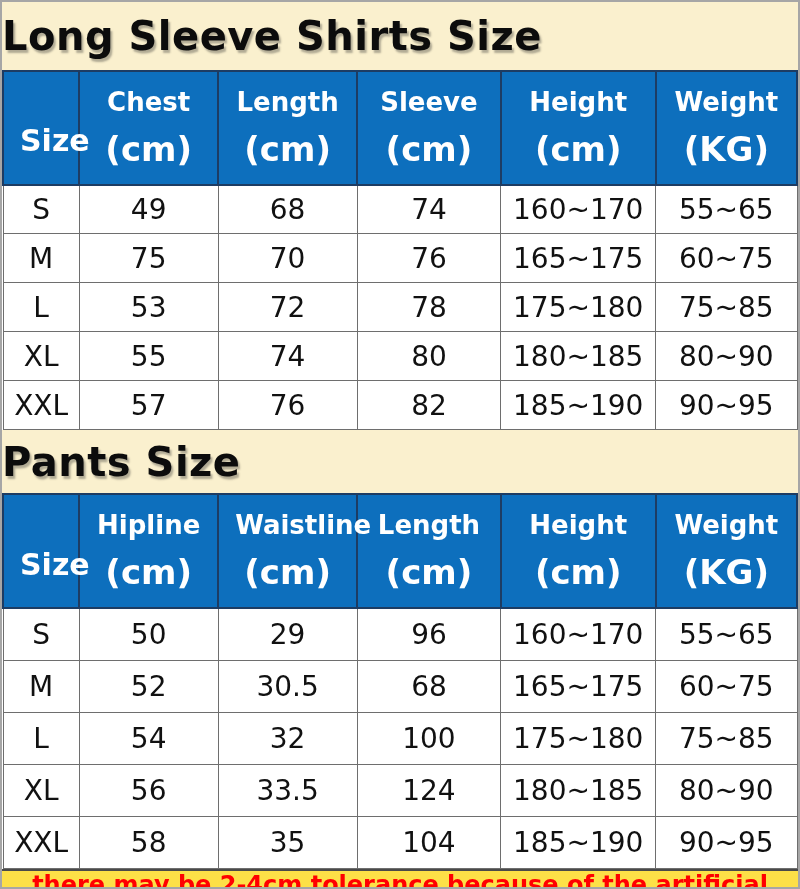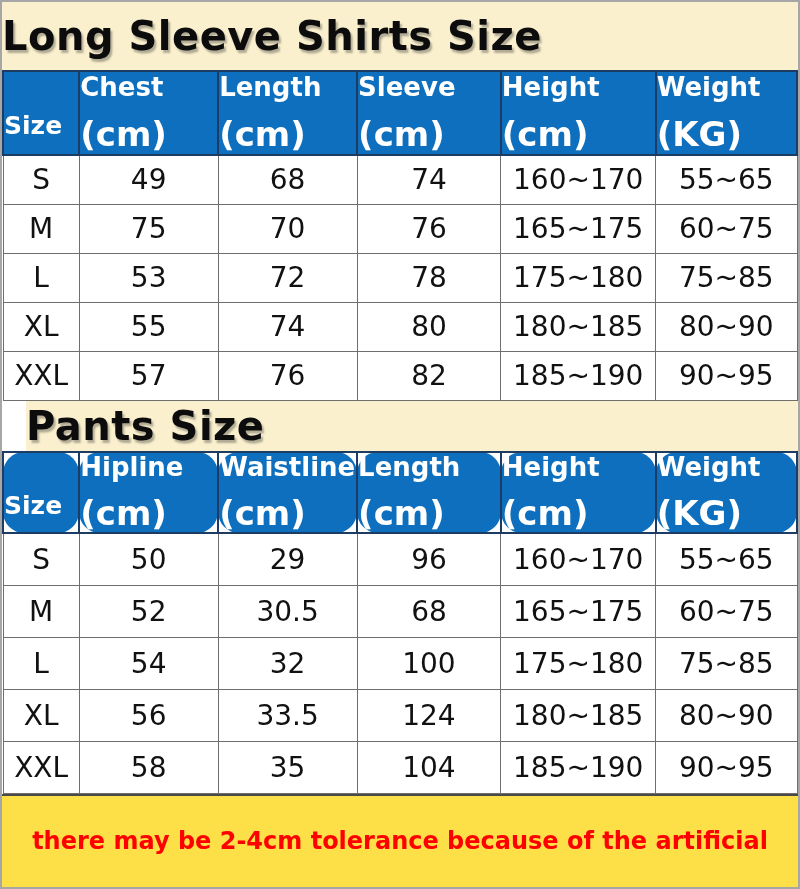--- a/index.html
+++ b/index.html
@@ -7,46 +7,46 @@
     width: 800px; height: 889px; box-sizing: border-box;
     border: 2px solid #a6a6a6; background: #ffffff;
     font-family: "DejaVu Sans", "Liberation Sans", sans-serif;
     display: flex; flex-direction: column; overflow: hidden;
   }
   .title-bar {
     background: #FAF0CE; display: flex; align-items: center; 
     flex: 0 0 auto; box-sizing: border-box;
   }
   .title-bar.shirts { height: 68px; }
-  .title-bar.pants  { height: 50px; margin-left: 24px; }
+  .title-bar.pants  { height: 63px; }
   .title-text {
     font-size: 40px; font-weight: bold; color: #0c0c0c; letter-spacing: 0.5px;
     text-shadow: 2px 3px 2px rgba(40,40,40,0.35);
     white-space: nowrap;
   }
   table.size-table {
     width: 100%; border-collapse: collapse; table-layout: fixed;
     flex: 0 0 auto;
   }
   table.size-table th:nth-child(1), table.size-table td:nth-child(1) { width: 9.6%; }
   table.size-table th:nth-child(2), table.size-table td:nth-child(2) { width: 17.5%; }
   table.size-table th:nth-child(3), table.size-table td:nth-child(3) { width: 17.5%; }
   table.size-table th:nth-child(4), table.size-table td:nth-child(4) { width: 18.1%; }
   table.size-table th:nth-child(5), table.size-table td:nth-child(5) { width: 19.5%; }
   table.size-table th:nth-child(6), table.size-table td:nth-child(6) { width: 17.8%; }
   table.size-table th {
     background: #0D6FBD; color: #ffffff; font-weight: bold;
-    border: 2px solid #1d3c63; text-align: left; vertical-align: middle;
-    padding: 0; box-sizing: border-box; margin-left: 6px;
+    border: 2px solid #1d3c63; text-align: center; vertical-align: middle;
+    padding: 16px; box-sizing: border-box; margin-left: 6px;
   }
   table.shirts th { height: 84px; }
-  table.pants  th { height: 76px; border-radius: 21px; }
+  table.pants  th { height: 76px; }
   .h-label { font-size: 26px; line-height: 1.1; }
   .h-unit  { font-size: 34px; line-height: 1.1; margin-top: 14px; }
-  th.no-unit .h-label { transform: translateY(13px); font-size: 25px; }
+  th.no-unit .h-label { transform: translateY(13px); font-size: 30px; }
   table.size-table td {
     background: #ffffff; color: #111111; text-align: center; vertical-align: middle;
     border: 1.5px solid #6e6e6e; font-size: 28px; padding: 0; box-sizing: border-box;
     white-space: nowrap;
   }
   table.shirts td { height: 49px; }
   table.pants  td { height: 52px; }
   .footer-note {
     flex: 1 1 auto; background: #fde047; border-top: 2px solid #4a4a4a;
     display: flex; align-items: center; justify-content: center;

